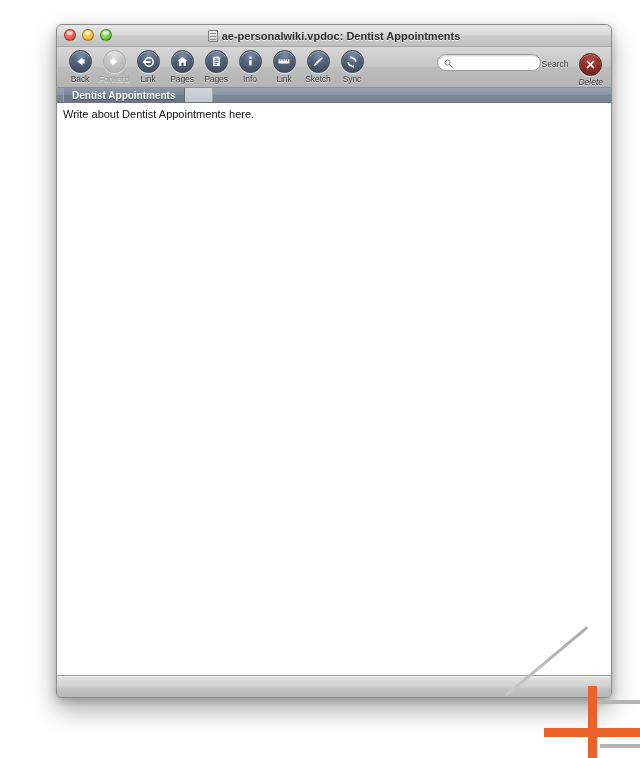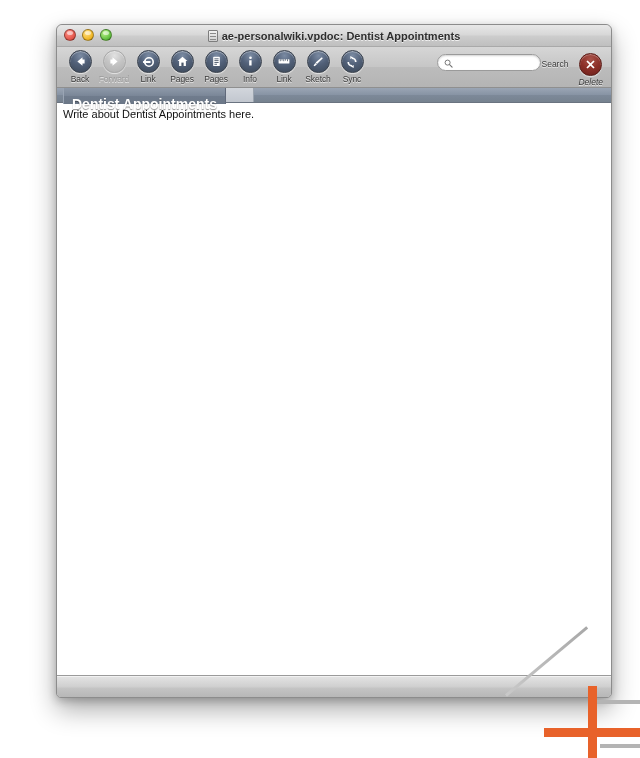--- a/index.html
+++ b/index.html
@@ -216,23 +216,24 @@
     height: 15px;
     background: linear-gradient(to bottom, #9aa5b4 0%, #8793a4 50%, #7d8999 51%, #76828f 100%);
     border-bottom: 1px solid #6a7380;
     display: flex;
     align-items: stretch;
     padding-left: 6px;
     box-sizing: border-box;
   }
   .tab {
     min-width: 104px;
-    padding: 8px 8px;
-    display: flex;
-    font-size: 14px;
+    padding: 0 8px;
+    display: flex;
+    align-items: center;
+    font-size: 10px;
     font-weight: bold;
     color: #ffffff;
     text-shadow: 0 1px 1px rgba(0,0,0,0.45);
     background: linear-gradient(to bottom, #8e99a9 0%, #7a8697 50%, #707c8d 51%, #6b7787 100%);
     border-left: 1px solid #9aa5b4;
     border-right: 1px solid #60697a;
     box-sizing: border-box;
     cursor: default;
   }
   .tab-empty {

